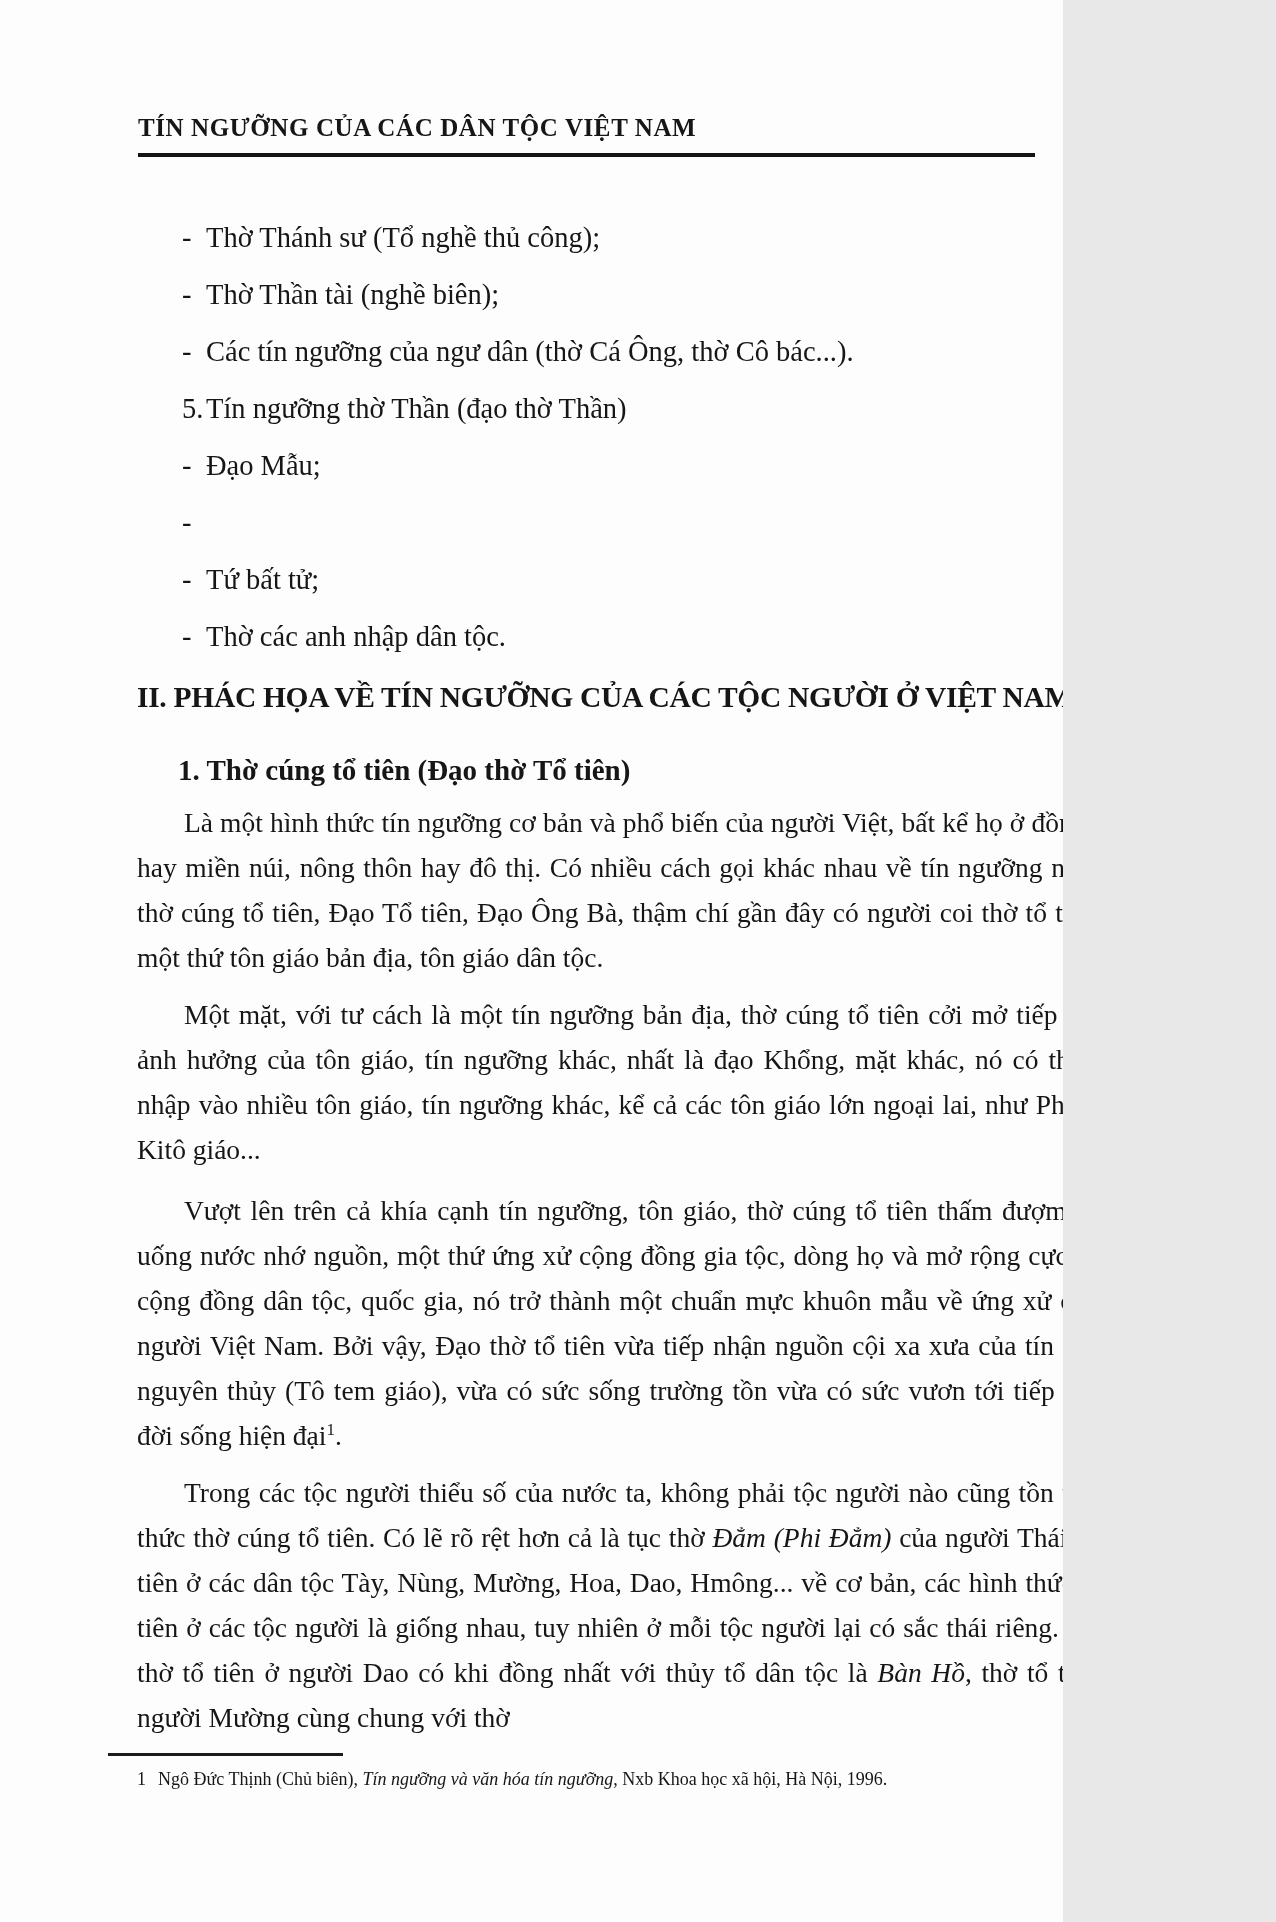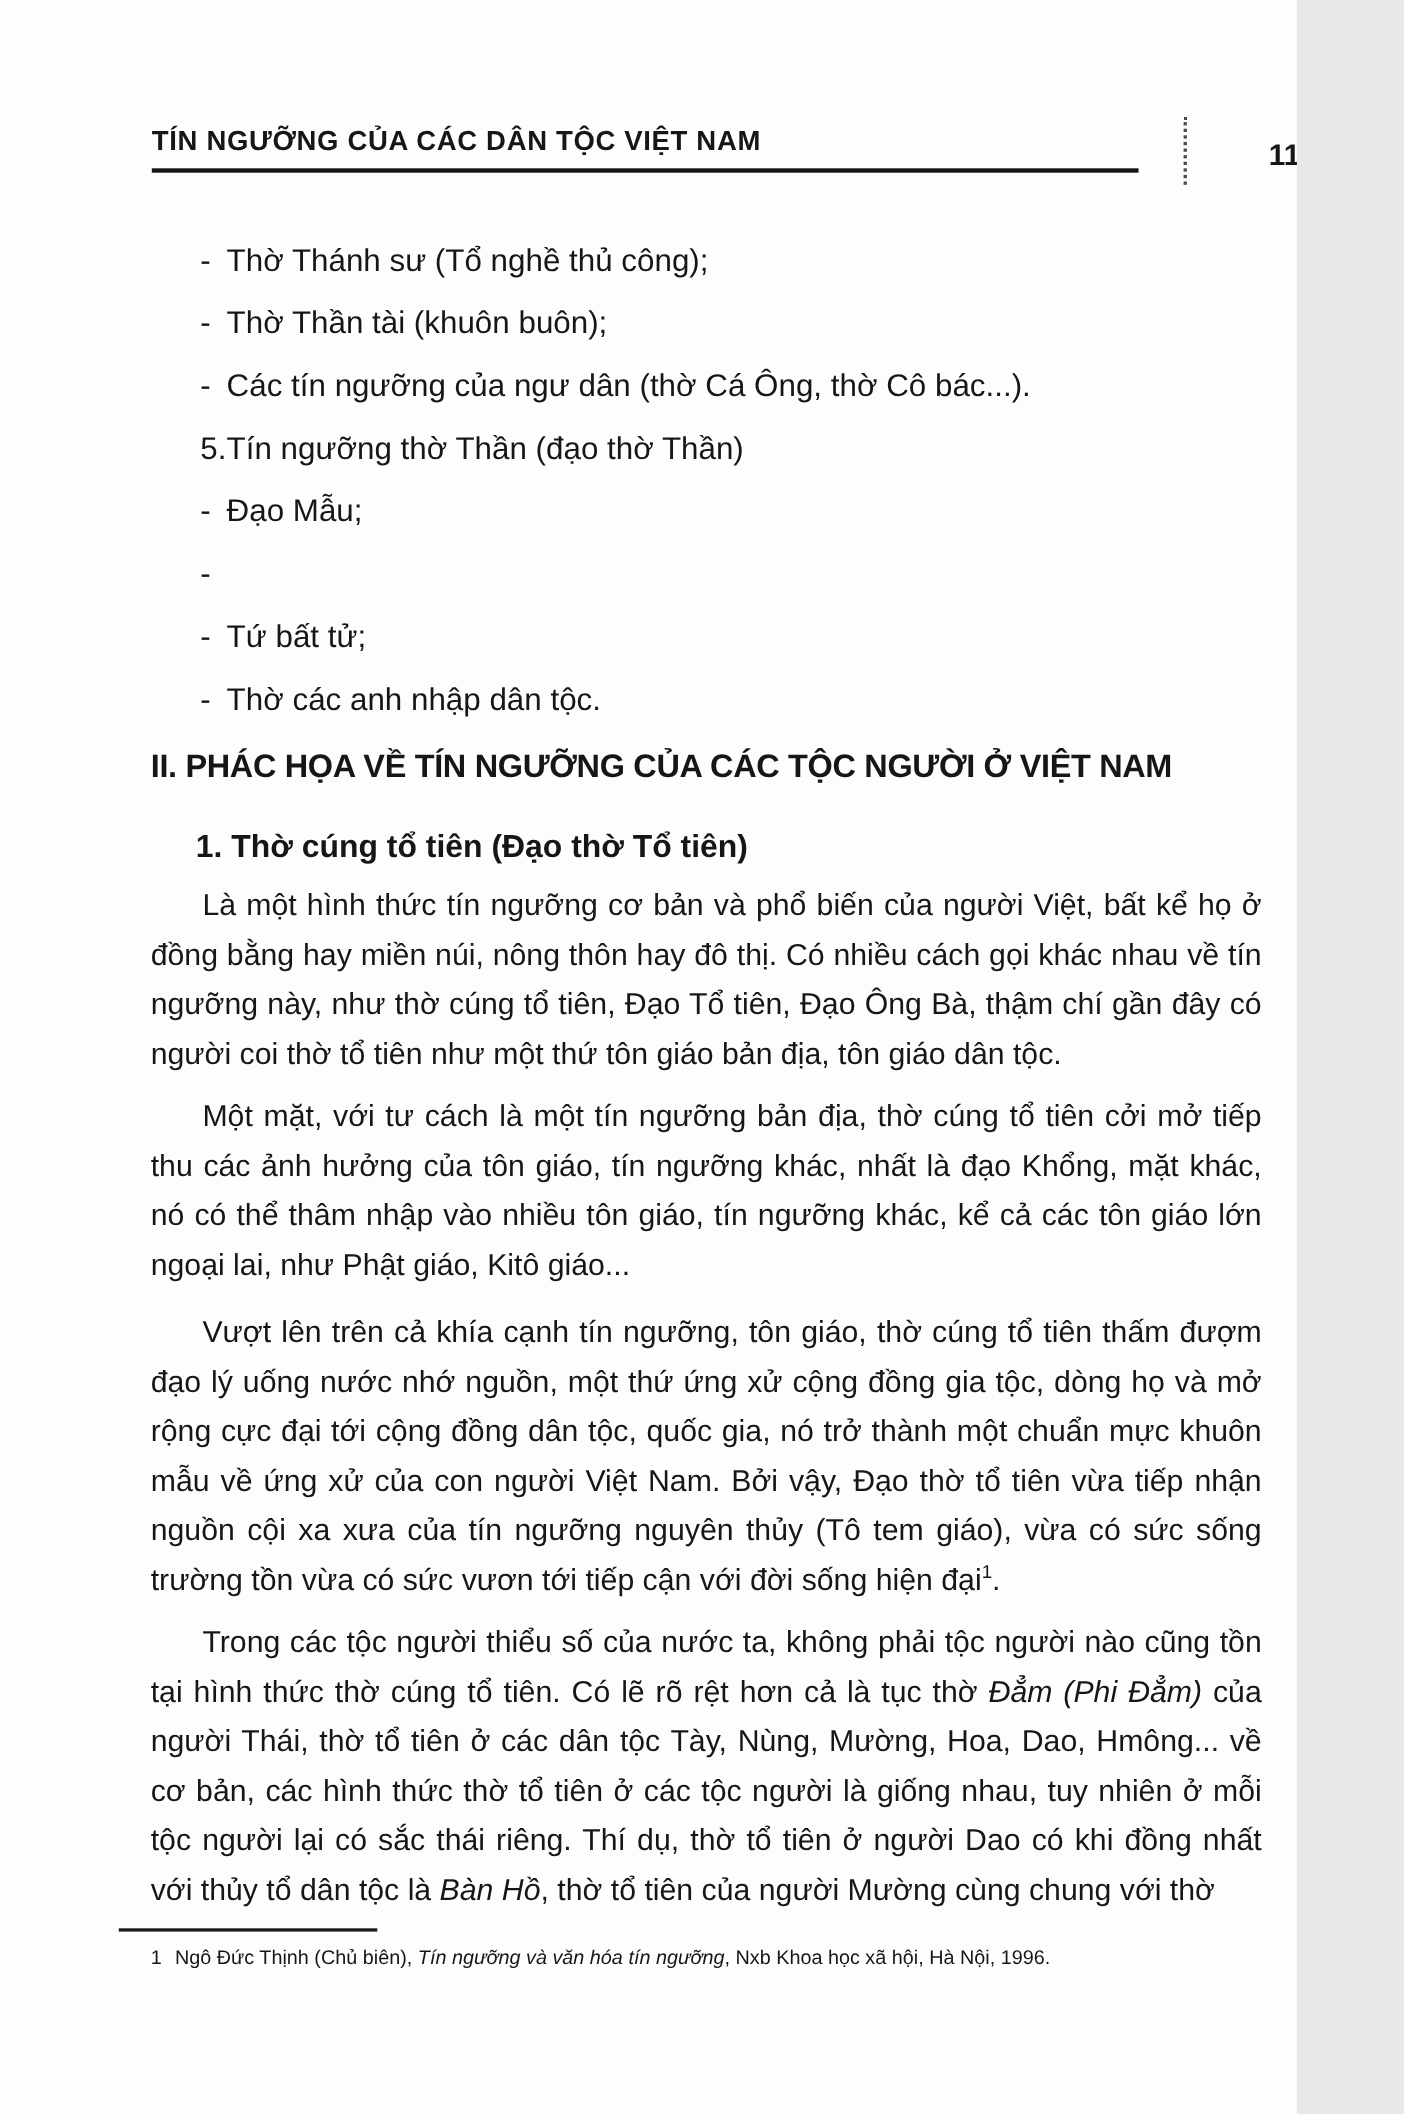--- a/index.html
+++ b/index.html
@@ -1,21 +1,21 @@
 <!DOCTYPE html>
 <html lang="vi"><head>
 <meta charset="utf-8">
 <style>
   html, body { margin: 0; padding: 0; background: #e8e8e8; }
   .page {
     position: relative;
-    width: 1179px;
+    width: 1063px;
     height: 1922px;
     background: #fdfdfd;
-    font-family: Liberation Sans, sans-serif;
+    font-family: Liberation Serif, serif;
     color: #161616;
     overflow: hidden;
   }
 
   
   .running-title {
     position: absolute;
     left: 138px; top: 114px;
     font-size: 25px;
     font-weight: 700;
@@ -122,21 +122,21 @@
 
   <div class="body-col">
 
     <ul class="outline">
       <li>
         <span class="marker">-</span>
         <span>Thờ Thánh sư (Tổ nghề thủ công);</span>
       </li>
       <li>
         <span class="marker">-</span>
-        <span>Thờ Thần tài (khuôn buôn);</span>
+        <span>Thờ Thần tài (nghề biên);</span>
       </li>
       <li>
         <span class="marker">-</span>
         <span>Các tín ngưỡng của ngư dân (thờ Cá Ông, thờ Cô bác...).</span>
       </li>
       <li>
         <span class="marker">5.</span>
         <span>Tín ngưỡng thờ Thần (đạo thờ Thần)</span>
       </li>
       <li>

